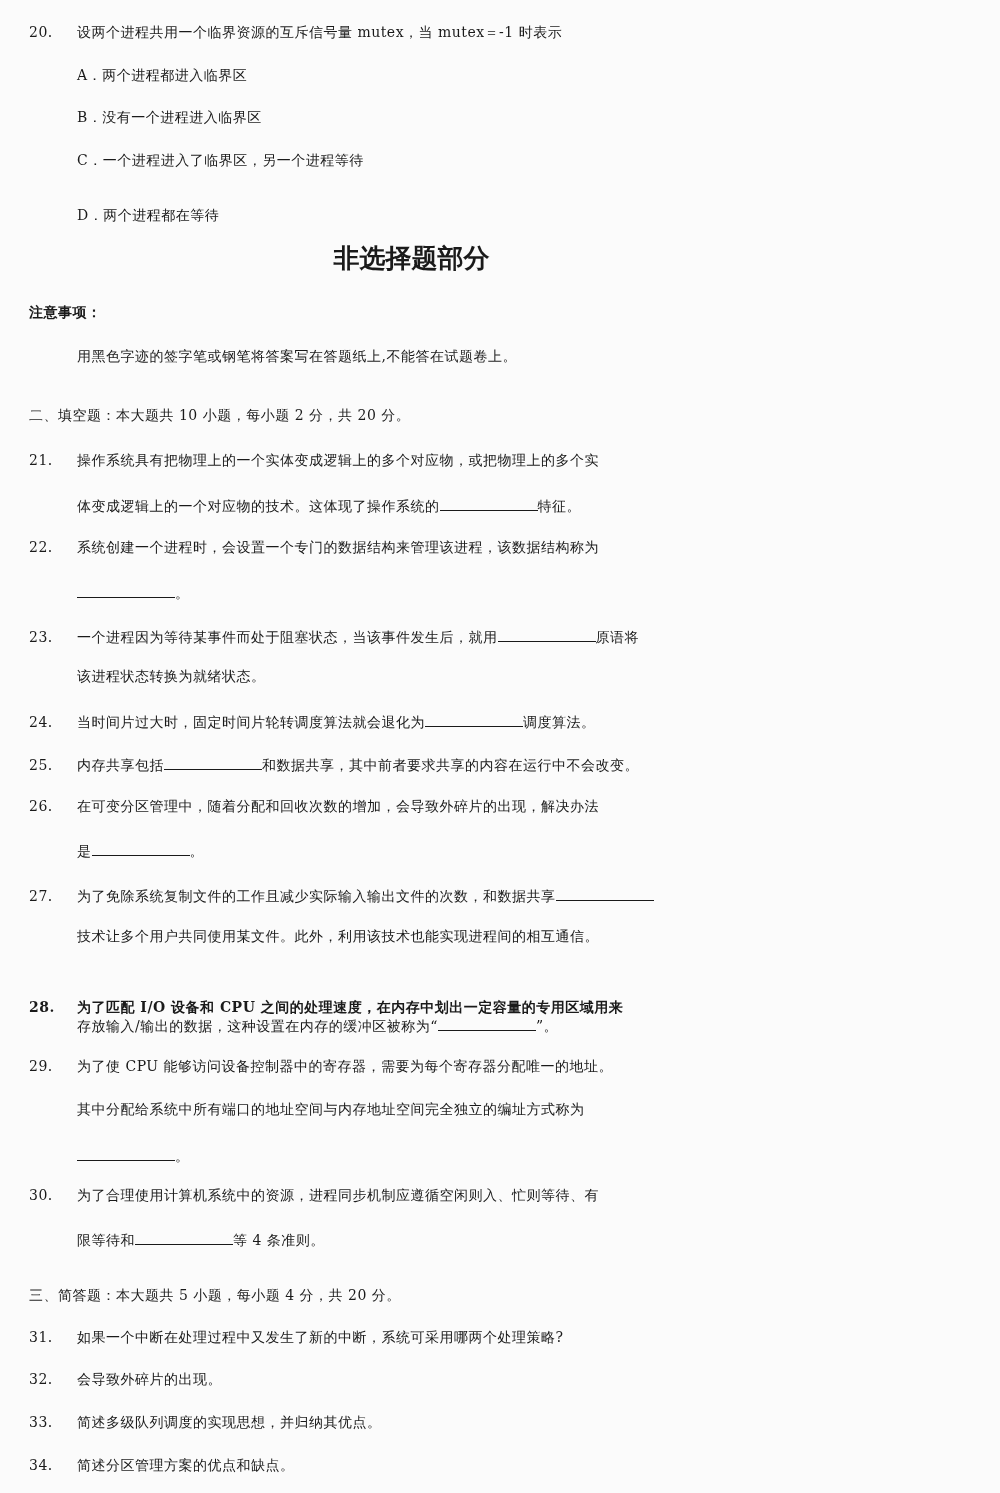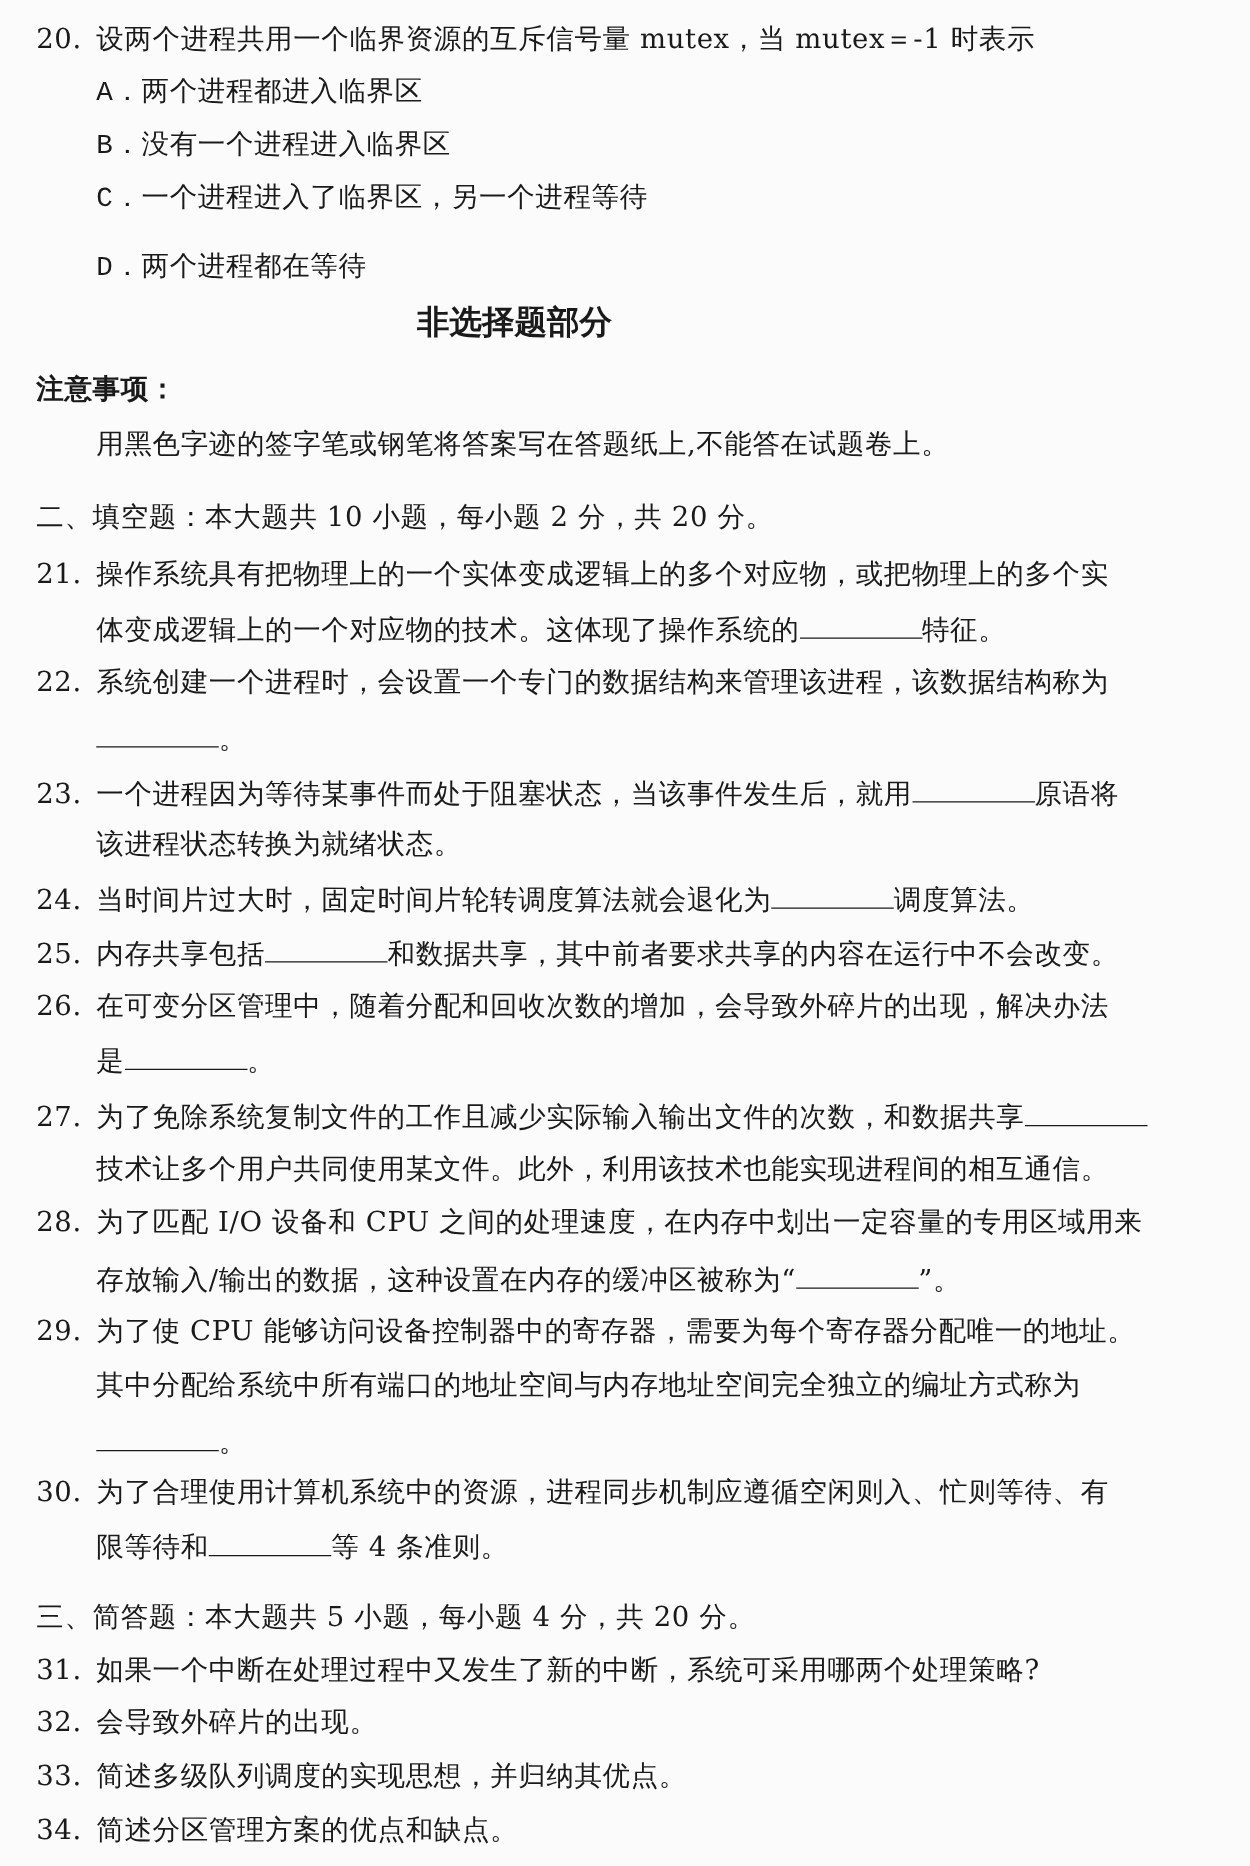--- a/index.html
+++ b/index.html
@@ -12,32 +12,32 @@
       height: 1493px;
       position: relative;
       overflow: hidden;
       font-family: "DejaVu Serif", "Liberation Serif", serif;
       color: #1a1a1a;
     }
     .line {
       position: absolute;
       left: 0;
       white-space: nowrap;
-      font-size: 22px;
+      font-size: 14px;
       line-height: 30px;
       letter-spacing: 0.5px;
     }
     .num {
       display: inline-block;
       width: 48px;
       text-align: left;
     }
     .indent-q { left: 29px; }
     .indent-cont { left: 77px; }
-    .indent-opt { left: 77px; font-family: Liberation Mono, monospace; }
+    .indent-opt { left: 77px; }
     .heading-center {
       position: absolute;
       left: 0;
       width: 823px;
       text-align: center;
       font-family: "DejaVu Sans", "Liberation Sans", sans-serif;
       font-weight: bold;
       font-size: 26px;
       line-height: 34px;
     }
@@ -111,21 +111,21 @@
 </div>
 <div class="line indent-cont" style="top:833px;">
   <span>是</span><span class="blank"></span><span>。</span>
 </div>
 
 <div class="line indent-q" style="top:878px;">
   <span class="num">27.</span><span>为了免除系统复制文件的工作且减少实际输入输出文件的次数，和数据共享</span><span class="blank"></span>
 </div>
 <div class="line indent-cont" style="top:921px;">技术让多个用户共同使用某文件。此外，利用该技术也能实现进程间的相互通信。</div>
 
-<div class="line indent-q" style="top:964px;">
+<div class="line indent-q" style="top:992px;font-weight:bold;">
   <span class="num">28.</span><span>为了匹配 I/O 设备和 CPU 之间的处理速度，在内存中划出一定容量的专用区域用来</span>
 </div>
 <div class="line indent-cont" style="top:1008px;">
   <span>存放输入/输出的数据，这种设置在内存的缓冲区被称为“</span><span class="blank"></span><span>”。</span>
 </div>
 
 <div class="line indent-q" style="top:1051px;">
   <span class="num">29.</span><span>为了使 CPU 能够访问设备控制器中的寄存器，需要为每个寄存器分配唯一的地址。</span>
 </div>
 <div class="line indent-cont" style="top:1094px;">其中分配给系统中所有端口的地址空间与内存地址空间完全独立的编址方式称为</div>

